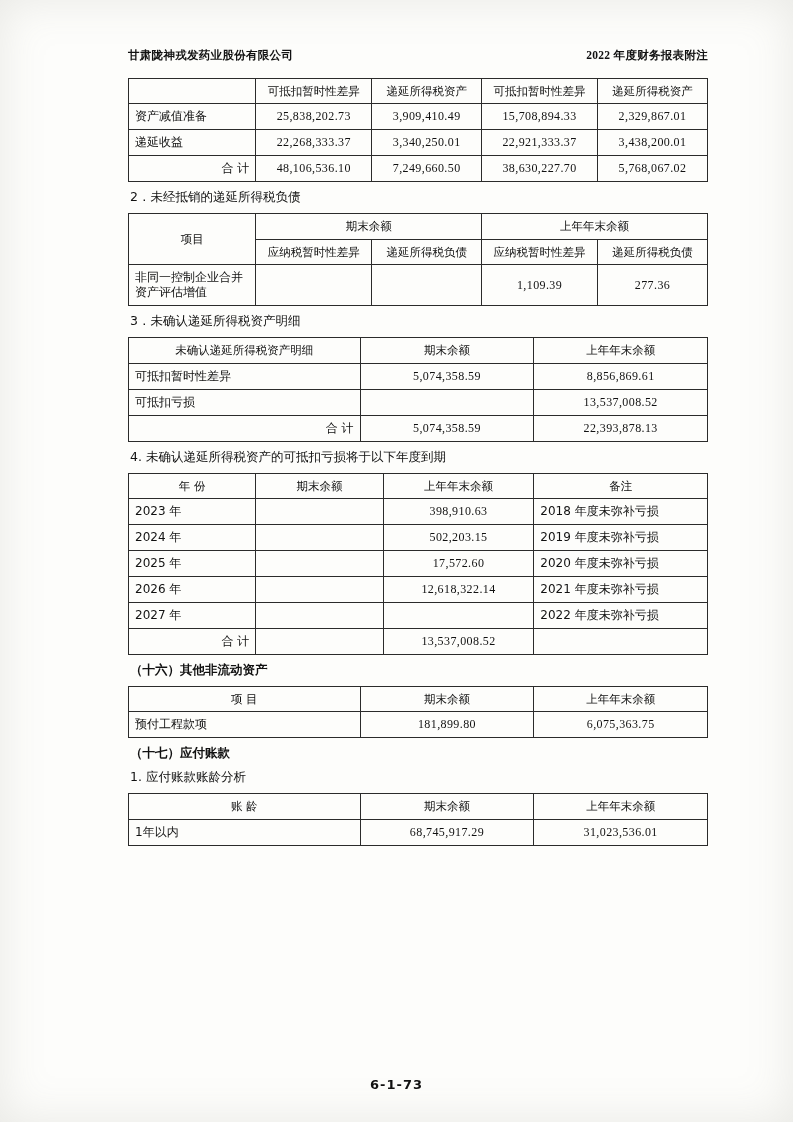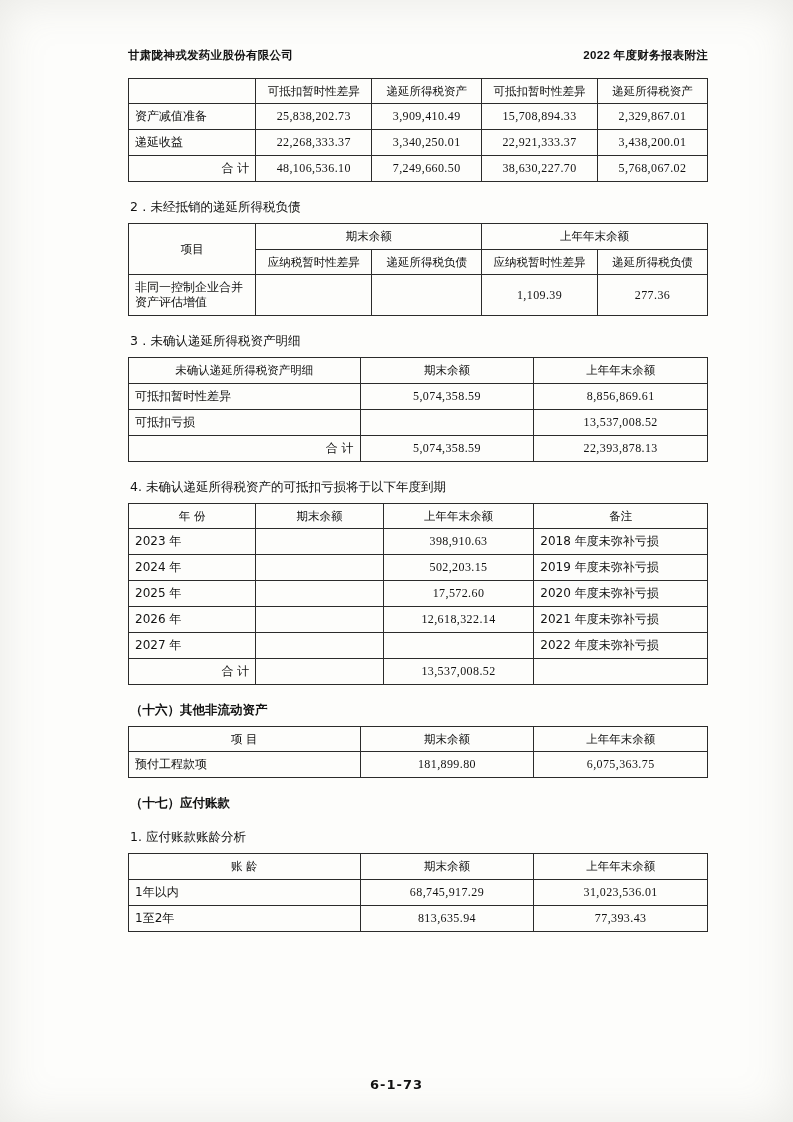--- a/index.html
+++ b/index.html
@@ -37,21 +37,21 @@
     display: flex;
     justify-content: space-between;
     align-items: flex-end;
     font-size: 11.5px;
     font-weight: bold;
     letter-spacing: 0.3px;
     padding-bottom: 3px;
     margin-bottom: 12px;
   }
   .hdr .left { font-family: "DejaVu Sans", sans-serif; }
-  .hdr .right { font-family: Liberation Sans, sans-serif; }
+  .hdr .right { font-family: Liberation Serif, serif; }
 
   table.doc {
     border-collapse: collapse;
     width: 100%;
     font-size: 12px;
     table-layout: fixed;
   }
   table.doc td, table.doc th {
     border: 1px solid #2b2b2b;
     padding: 5px 6px;
@@ -65,21 +65,21 @@
   .num {
     font-family: "Liberation Serif", serif;
     letter-spacing: 0.4px;
   }
   .cn { font-family: "DejaVu Sans", sans-serif; font-size: 12px; }
   .hcell { text-align: center; font-family: "DejaVu Sans", sans-serif; font-size: 11.5px; }
 
   .sec {
     font-family: "DejaVu Sans", sans-serif;
     font-size: 12.5px;
-    margin: 17px 0 7px 2px;
+    margin: 7px 0 7px 2px;
   }
   .sec.bold { font-weight: bold; }
 
   .footer {
     position: absolute;
     left: 0;
     right: 0;
     text-align: center;
   }
   .pagenum {
@@ -300,24 +300,19 @@
         <tr>
           <td class="hcell">账  龄</td>
           <td class="hcell">期末余额</td>
           <td class="hcell">上年年末余额</td>
         </tr>
         <tr>
           <td class="cn l">1年以内</td>
           <td class="num r">68,745,917.29</td>
           <td class="num r">31,023,536.01</td>
         </tr>
-        <tr>
-          <td class="cn l">1至2年</td>
-          <td class="num r">813,635.94</td>
-          <td class="num r">77,393.43</td>
-        </tr>
       </tbody>
     </table>
 
   </div>
 
   <div class="footer docnum">6-1-73</div>
 </div>
 
 </body></html>

